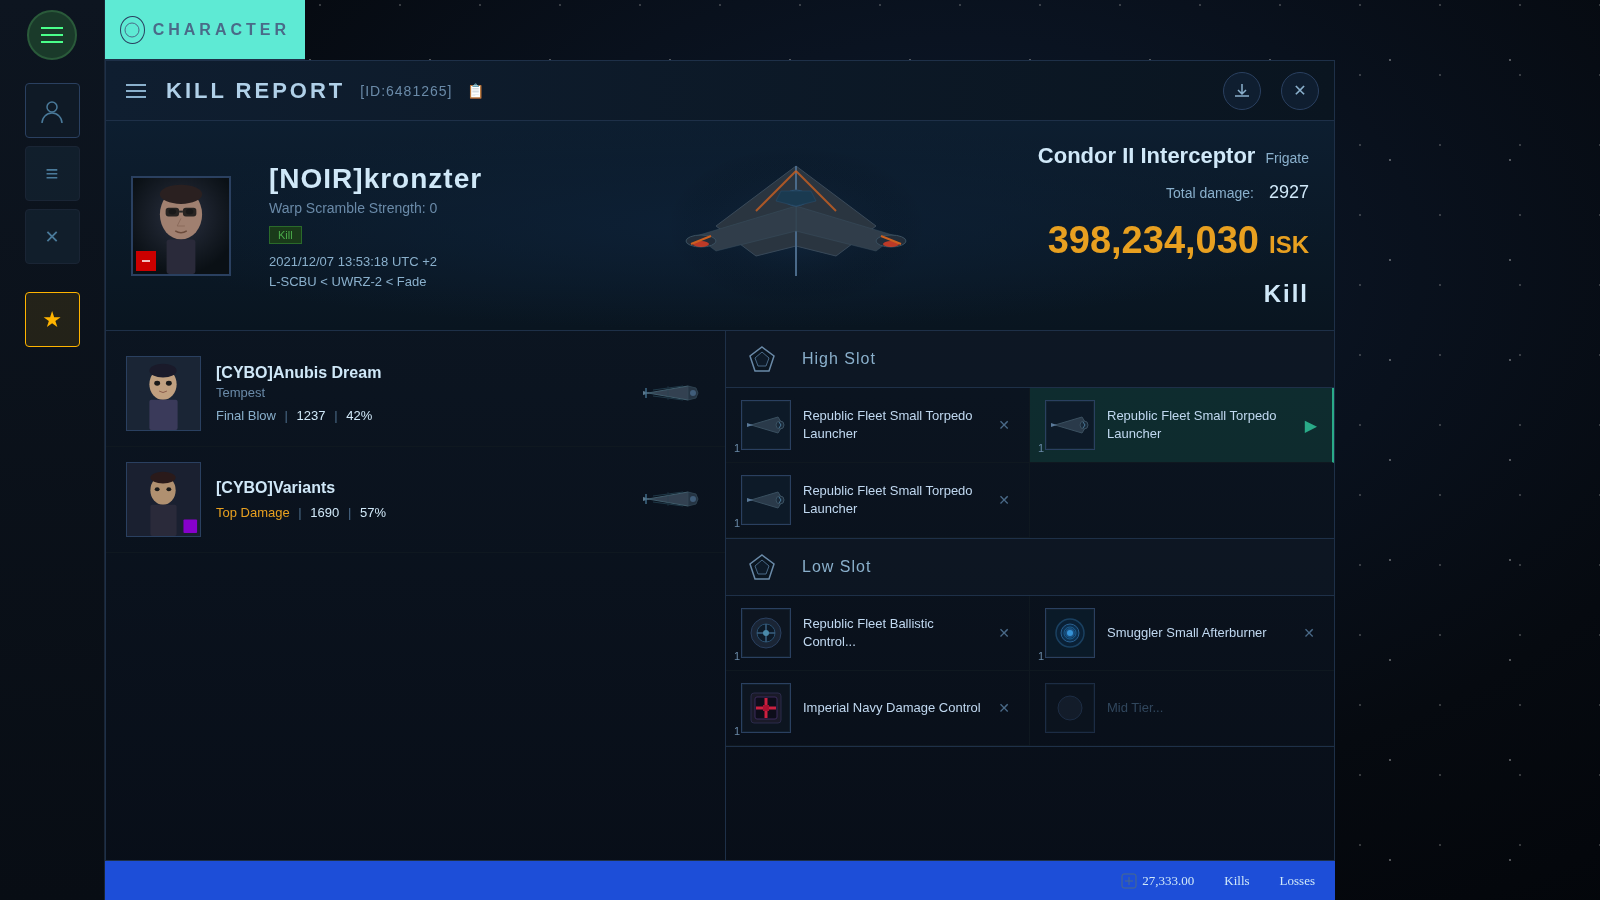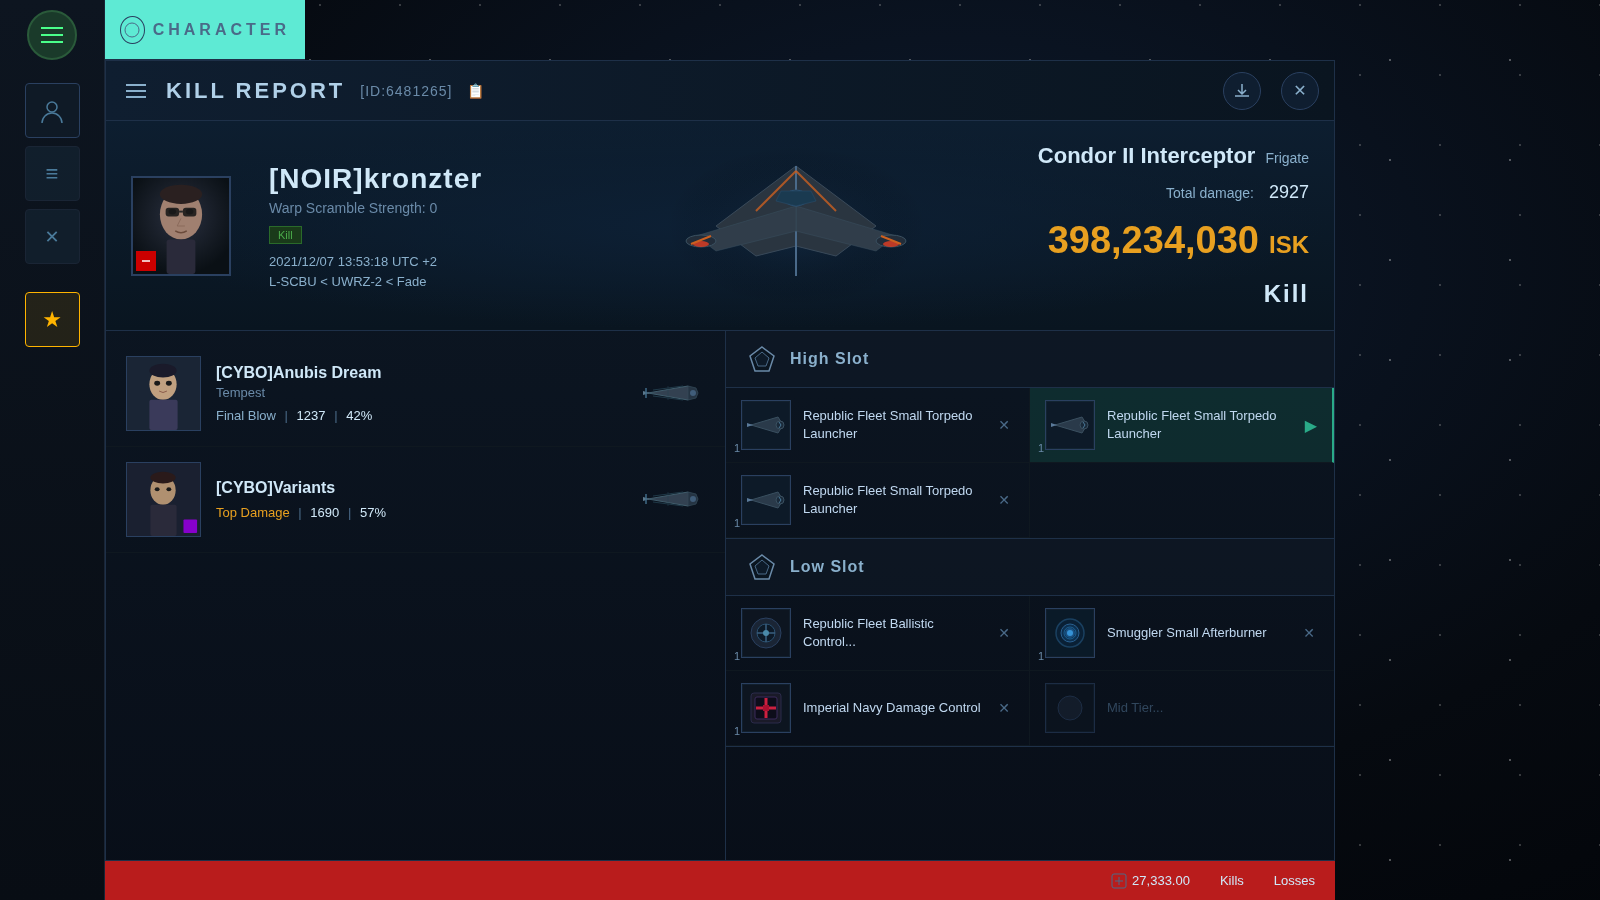--- a/index.html
+++ b/index.html
@@ -432,22 +432,23 @@
     .slot-icon {
       width: 32px;
       height: 32px;
       display: flex;
       align-items: center;
       justify-content: center;
     }
     .slot-title {
       font-size: 16px;
       color: #8ab0cc;
-      font-weight: bold;
+      font-weight: normal;
       letter-spacing: 1px;
+      margin-left: 12px;
     }
 
     .slot-items-grid {
       display: grid;
       grid-template-columns: 1fr 1fr;
     }
 
     .slot-item {
       padding: 12px 15px;
       display: flex;
@@ -509,28 +510,29 @@
       font-size: 16px;
     }
 
     
     .bottom-bar {
       position: absolute;
       bottom: 0;
       left: 105px;
       width: 1230px;
       height: 40px;
-      background: #b91c1c;
+      background: #1d4ed8;
       border-top: 1px solid #1e3048;
       display: flex;
       align-items: center;
       justify-content: flex-end;
       padding: 0 20px;
       gap: 30px;
       z-index: 6;
+      font-family: Liberation Serif, serif;
     }
     .bottom-stat {
       font-size: 13px;
       color: #6a8aa8;
       display: flex;
       align-items: center;
       gap: 5px;
     }
     .bottom-stat span { color: #d0e8f8; }
     .bottom-stat-label { color: #4a6a88; }

